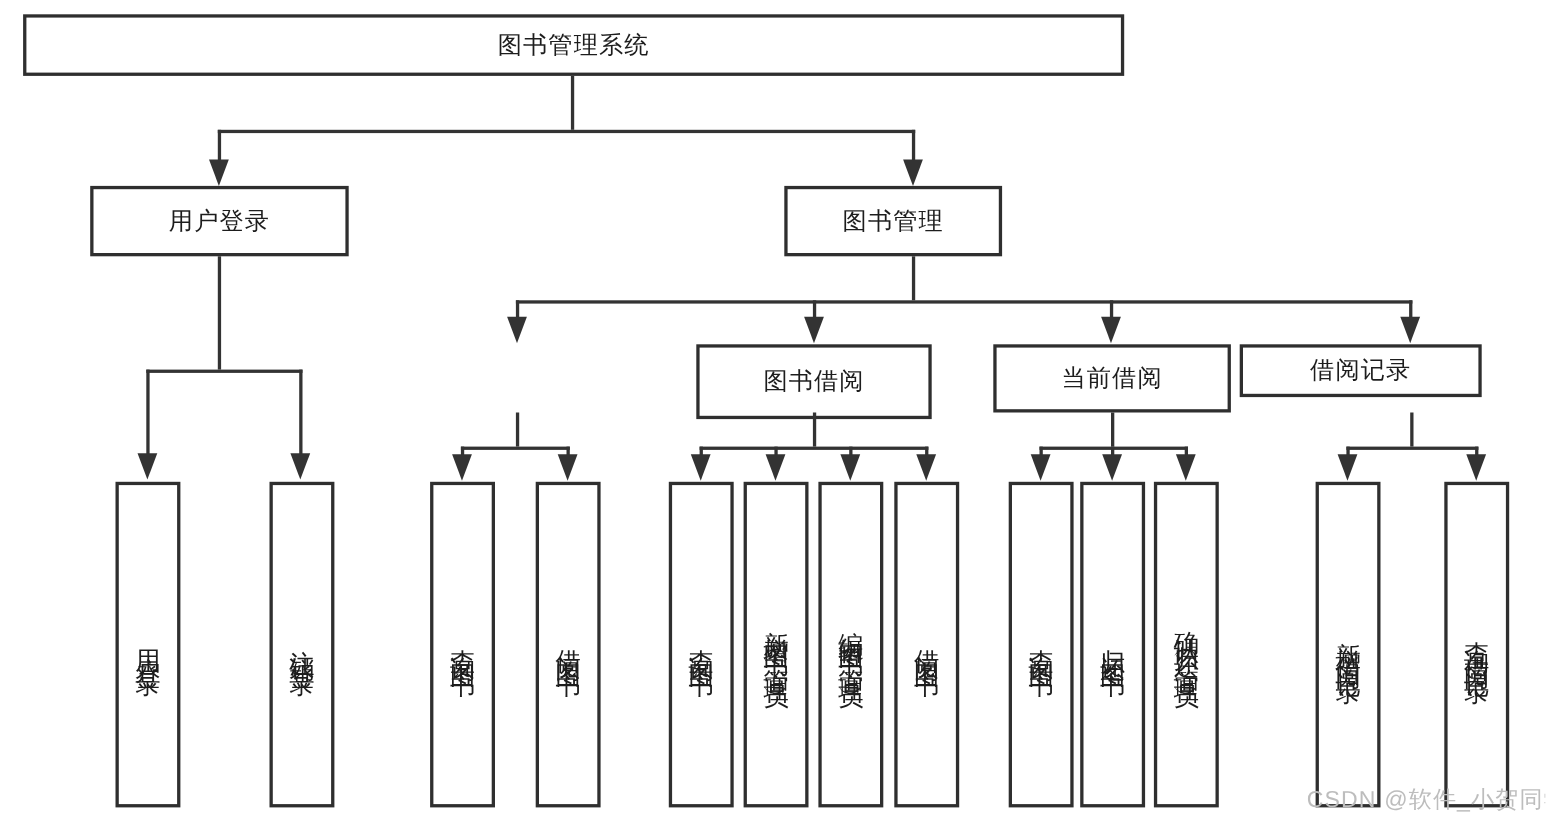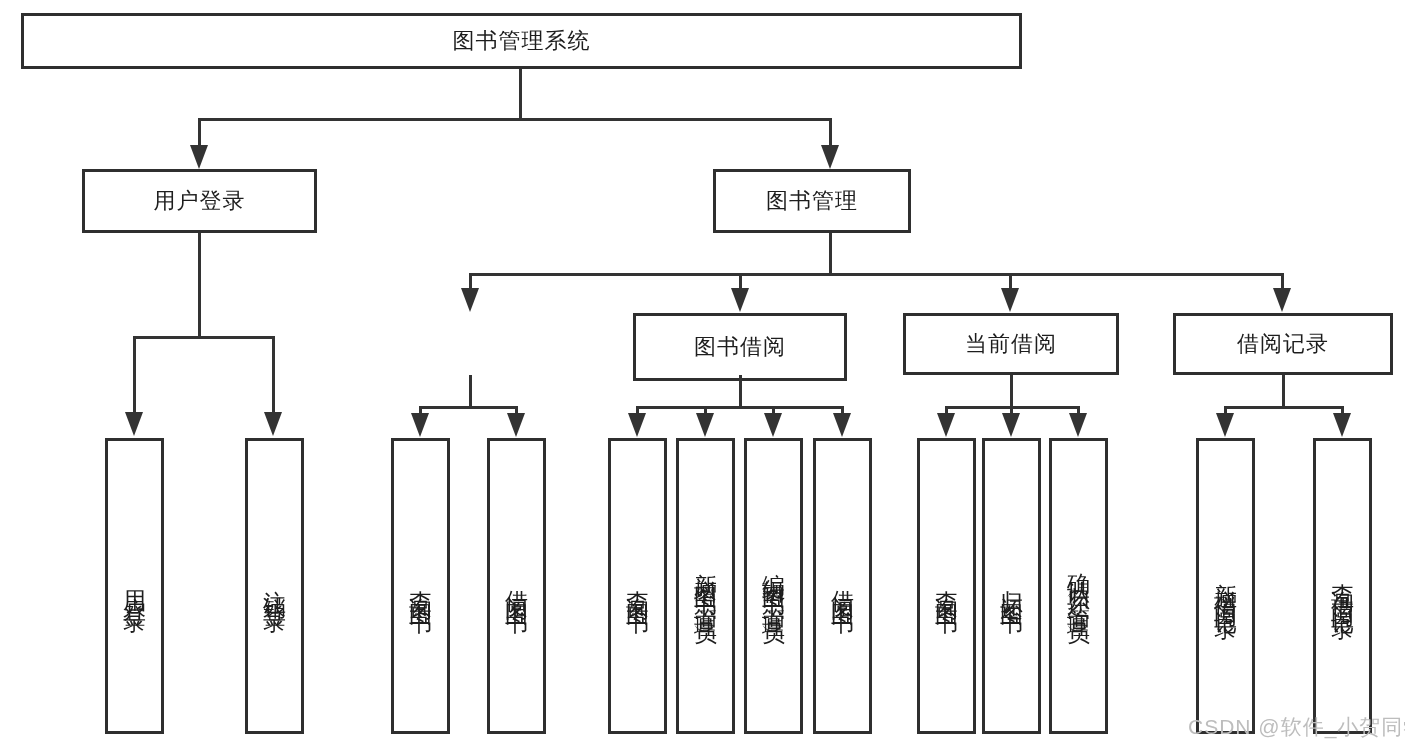--- a/index.html
+++ b/index.html
@@ -66,21 +66,21 @@
 
 <div id="canvas">
 
   <div class="hbox" style="left:21px; top:13px; width:1001px; height:56px;">图书管理系统</div>
 
   <div class="hbox" style="left:82px; top:169px; width:235px; height:64px;">用户登录</div>
   <div class="hbox" style="left:713px; top:169px; width:198px; height:64px;">图书管理</div>
 
   <div class="hbox" style="left:633px; top:313px; width:214px; height:68px;">图书借阅</div>
   <div class="hbox" style="left:903px; top:313px; width:216px; height:62px;">当前借阅</div>
-  <div class="hbox" style="left:1173px; top:313px; width:220px; height:62px;">借阅记录</div>
+  <div class="hbox" style="left:1127px; top:313px; width:220px; height:48px;">借阅记录</div>
 
   <div class="vbox" style="left:105px;">用户登录</div>
   <div class="vbox" style="left:245px;">注销登录</div>
   <div class="vbox" style="left:391px;">查询图书</div>
   <div class="vbox" style="left:487px;">借阅图书</div>
   <div class="vbox" style="left:608px;">查询图书</div>
   <div class="vbox" style="left:676px;">新增图书（管理员）</div>
   <div class="vbox" style="left:744px;">编辑图书（管理员）</div>
   <div class="vbox" style="left:813px;">借阅图书</div>
   <div class="vbox" style="left:917px;">查询图书</div>

